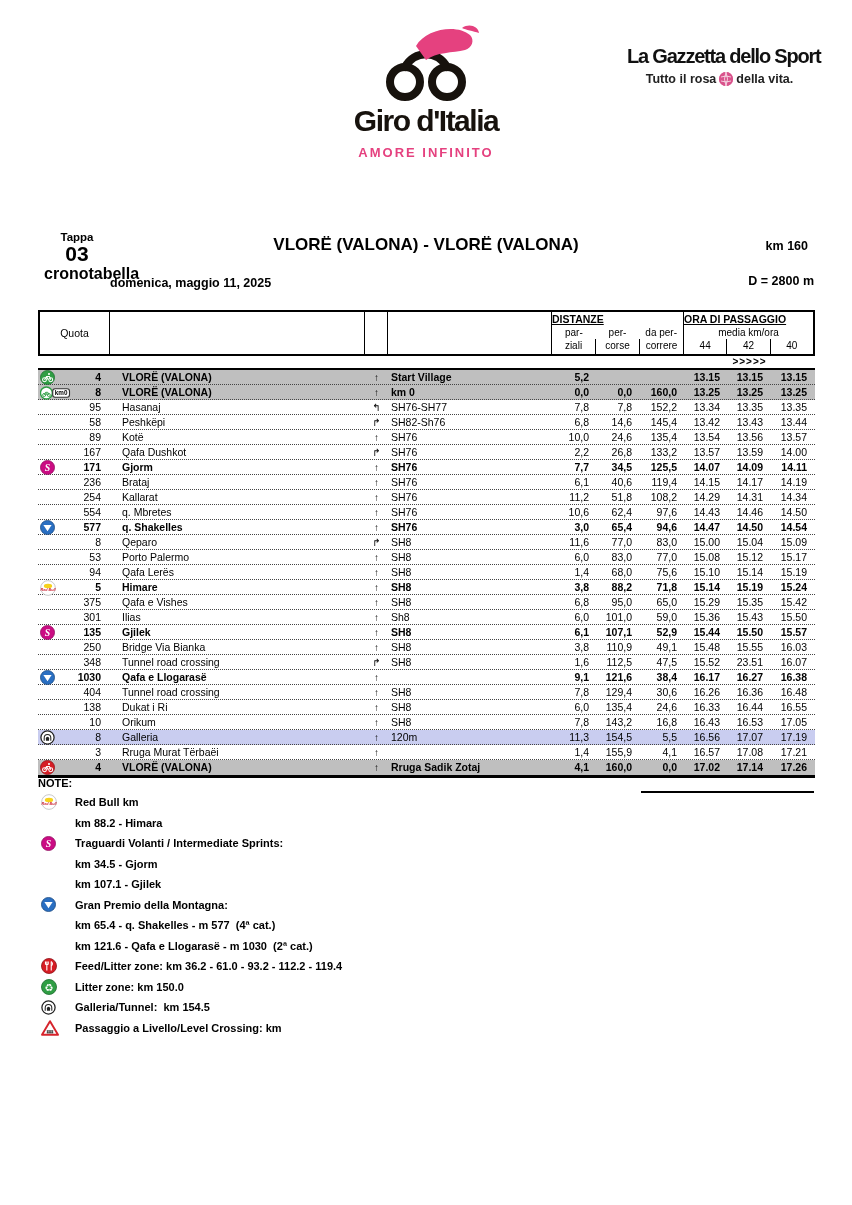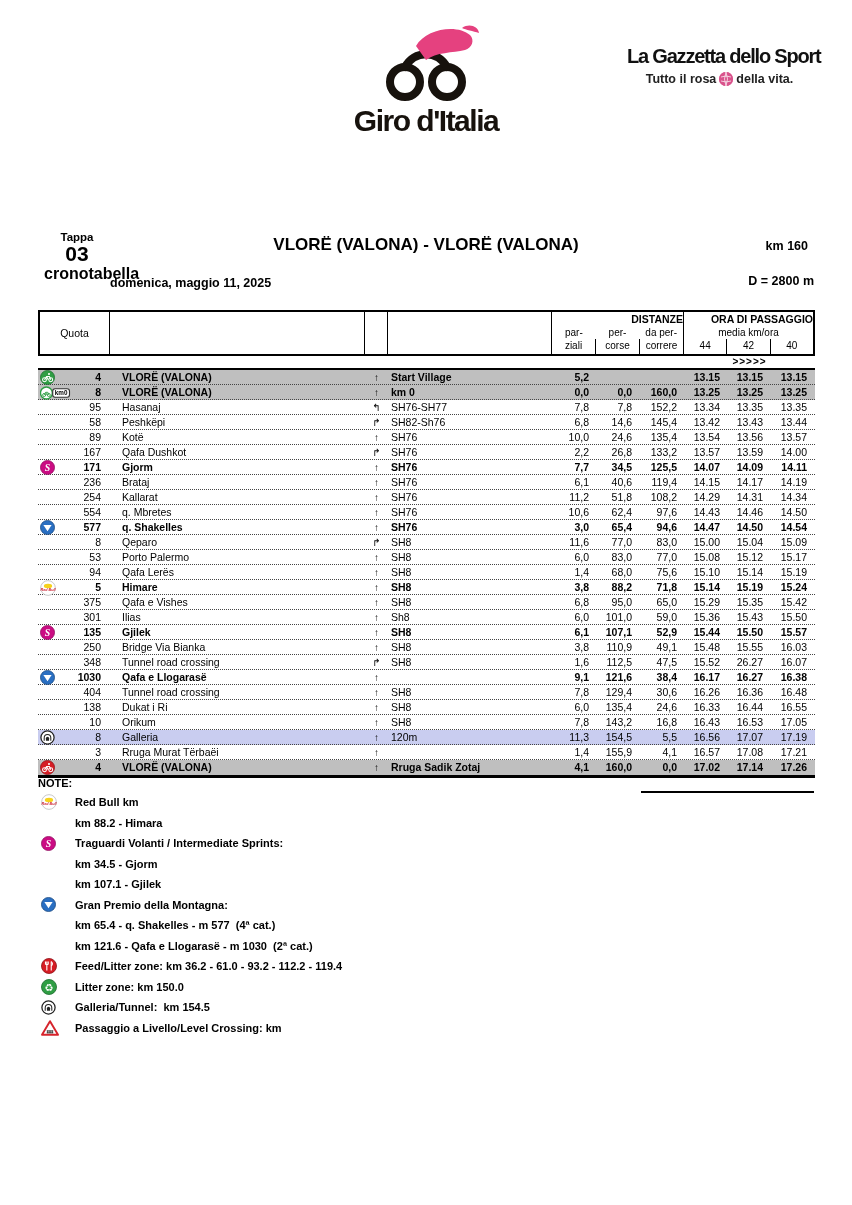--- a/index.html
+++ b/index.html
@@ -34,21 +34,21 @@
   .timetable { position:absolute; top:310px; left:38px; width:777px; }
   .thead { display:flex; height:46px; border:2px solid #000; font-size:10.5px; }
   .hc { border-right:1px solid #000; }
   .h-quota { width:70px; display:flex; align-items:center; justify-content:center; }
   .h-loc  { width:255px; }
   .h-dir  { width:23px; }
   .h-road { width:164px; }
   .h-grp  { display:flex; flex-direction:column; }
   .h-dist { width:132px; }
   .h-ora  { width:129px; border-right:none; }
-  .h-grp-title { height:14px; line-height:15px; text-align:right; font-weight:bold; }
+  .h-grp-title { height:14px; line-height:15px; text-align:left; font-weight:bold;text-decoration:underline; }
   .h-sub-row { display:flex; height:13px; line-height:13px; text-align:center; font-size:10px; }
   .h-sub-row span { flex:1; }
   .h-sub-row2 { display:flex; height:15px; line-height:14px; text-align:center; font-size:10px; }
   .h-sub-row2 span { flex:1; border-left:1px solid #000; }
   .h-sub-row2 span:first-child { border-left:none; }
   .h-media { height:13px; line-height:13px; text-align:center; font-size:10px; }
 
   .chevrons { margin-left:690px; width:43px; height:12px; line-height:11px; text-align:center;
               font-size:10px; font-weight:bold; letter-spacing:1px; }
 
@@ -85,20 +85,21 @@
         <g fill="none" stroke="#17120d" stroke-width="8">
           <circle cx="37" cy="60" r="15"></circle>
           <circle cx="79" cy="60" r="15"></circle>
         </g>
         <path d="M37 45 C47 28 69 28 79 45" fill="none" stroke="#17120d" stroke-width="8" stroke-linecap="round"></path>
         <path d="M48 24 C58 6 90 2 102 13 C107 18 104 26 97 28 C85 31 68 30 58 38 Z" fill="#e5417f"></path>
         <path d="M94 6 C101 1 110 4 111 11 C105 9 98 8 94 6 Z" fill="#e5417f"></path>
       </svg>
     </span>
     <div class="giro-name">Giro d'Italia</div>
+    <div class="giro-sub" style="color:#e5417f;">AMORE INFINITO</div>
   </div>
 
   <div class="gazzetta">
     <div class="gazzetta-title">La Gazzetta dello Sport</div>
     <div class="gazzetta-tag">
       <span>Tutto il rosa</span>
       <span class="pink-globe" style="background:#d9538c;">
         <svg width="14" height="14" viewBox="0 0 14 14">
             <circle cx="7" cy="7" r="7" fill="#d9538c"></circle>
             <path d="M2 5 Q7 3 12 5 M2 9 Q7 11 12 9 M7 0 Q10 7 7 14 M7 0 Q4 7 7 14" stroke="#fff" stroke-width="0.7" fill="none"></path>
@@ -421,21 +422,21 @@
     </div>
         <div class="row">
       <div class="c-quota"><span class="ic"></span><span>348</span></div>
       <div class="c-loc">Tunnel road crossing</div>
       <div class="c-dir">↱</div>
       <div class="c-road">SH8</div>
       <div class="c-p1 num">1,6</div>
       <div class="c-p2 num">112,5</div>
       <div class="c-p3 num">47,5</div>
       <div class="c-t1 num">15.52</div>
-      <div class="c-t2 num">26.27</div>
+      <div class="c-t2 num">23.51</div>
       <div class="c-t3 num">16.07</div>
     </div>
         <div class="row bold">
       <div class="c-quota"><span class="ic">
               <svg width="15" height="15" viewBox="0 0 20 20">
                 <circle cx="10" cy="10" r="9.4" fill="#2a6fc2" stroke="#17457e" stroke-width="1"></circle>
                 <polygon points="4.5,6.5 15.5,6.5 10,15" fill="#fff"></polygon>
               </svg>
             </span><span>1030</span></div>
       <div class="c-loc">Qafa e Llogarasë</div>

